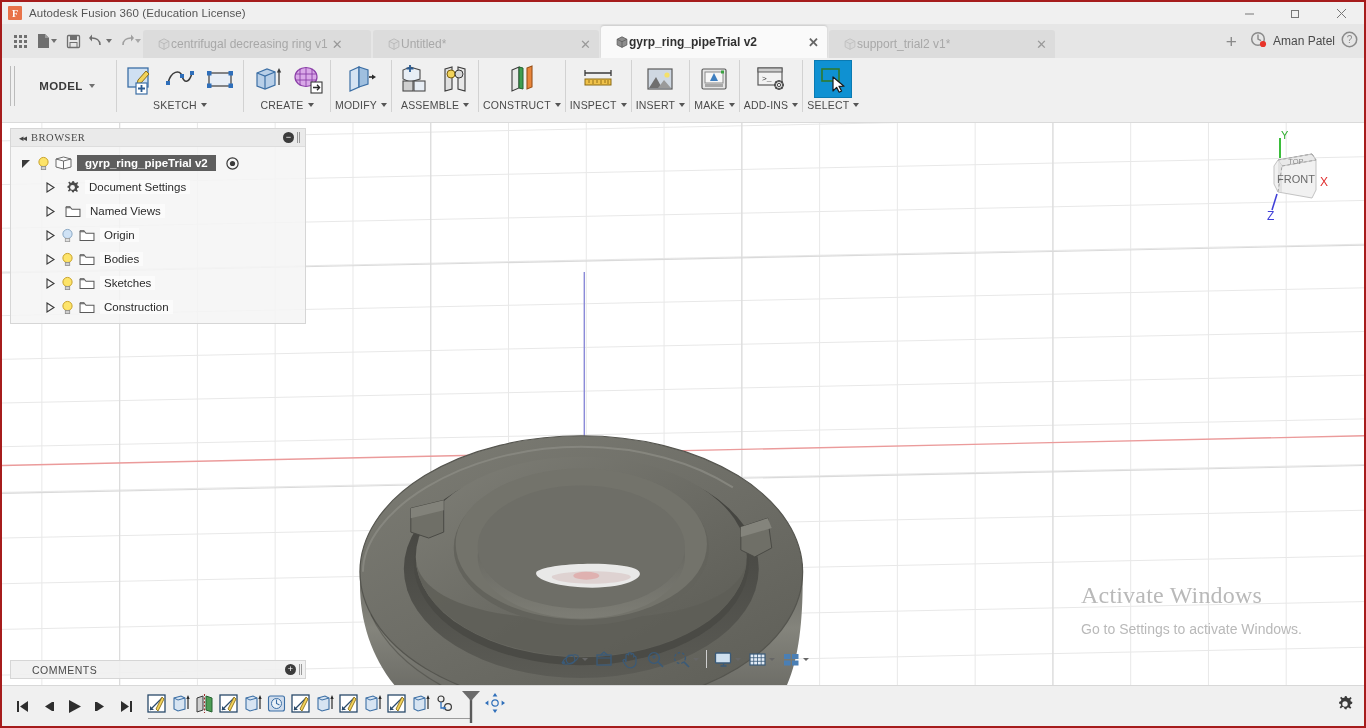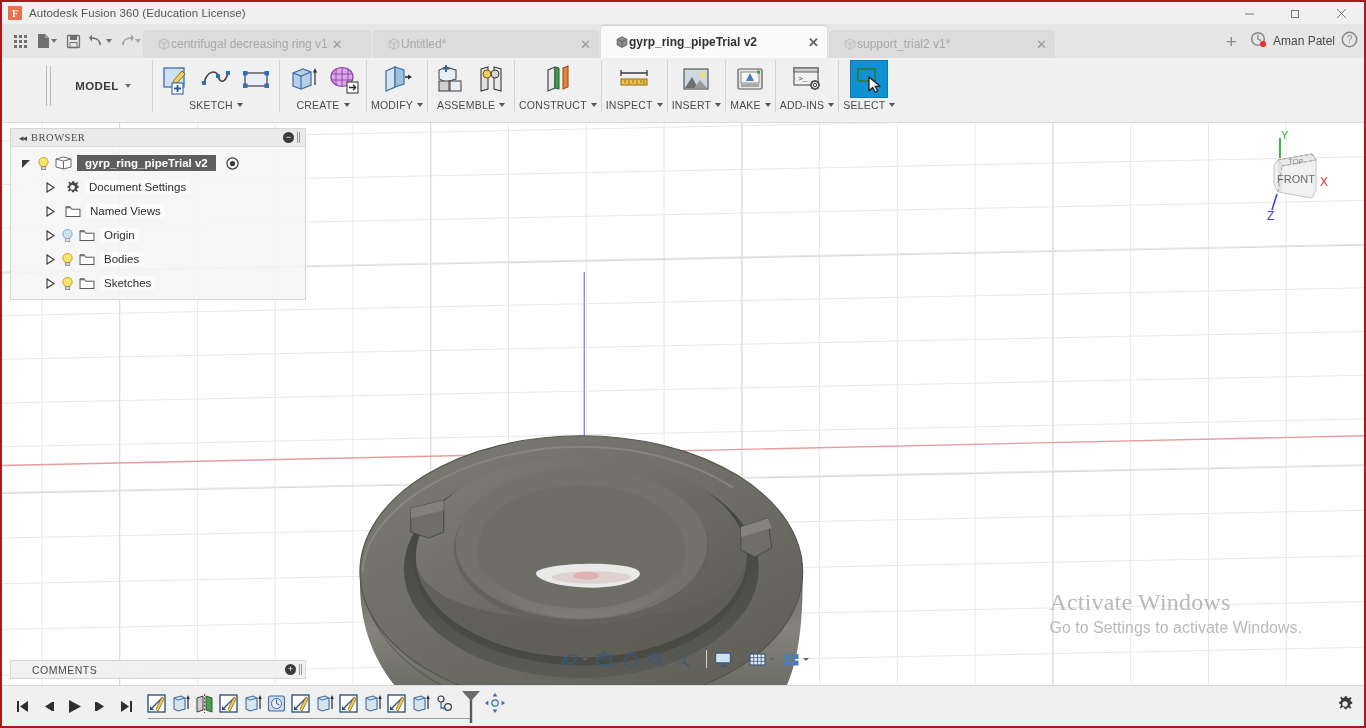--- a/index.html
+++ b/index.html
@@ -84,21 +84,20 @@
   #newtab-btn { font-size: 19px; color: #8a8a8a; padding: 0 7px; line-height: 1;}
   #user-name { font-size: 12px; color: #4a4a4a; }
   #help-btn { color: #8a8a8a; }
 
   
   #ribbon {
     position: absolute; top: 56px; left: 0; right: 0; height: 65px;
     background: #f0f0f0;
     display: flex; align-items: flex-start;
     border-bottom: 1px solid #dadada;
-    padding-left: 36px;
   }
   .rib-grip { width: 10px; height: 40px; margin: 8px 4px 0 8px;
     border-left: 1px solid #bbb; border-right: 1px solid #bbb; width:5px;}
   #workspace-sel {
     width: 96px; height: 55px; display: flex; align-items: center;
     justify-content: center; gap: 6px; font-size: 11.5px;
     color: #3a3a3a; font-weight: bold; letter-spacing: .4px;
   }
   .rib-sep { width: 1px; height: 52px; background: #d2d2d2; margin: 2px 1px 0 1px; }
   .rib-group { display: flex; flex-direction: column; align-items: center;
@@ -173,21 +172,21 @@
   .nav-sep { width:1px; height:18px; background: #cfcfcf; margin: 0 3px;}
 
   
   #viewcube { position: absolute; right: 24px; top: 5px;
     width: 90px; height: 100px; }
 
   
   #watermark { position: absolute; right: 62px; bottom: 48px;
     text-align: left; color: #b9b9b9; pointer-events:none;}
   #wm-line1 { font-size: 24px; letter-spacing: .2px; font-family: Liberation Serif, serif; }
-  #wm-line2 { font-size: 16px; margin-top: 3px; }
+  #wm-line2 { font-size: 14px; margin-top: 12px; }
 
   
   #statusbar {
     position: absolute; left: 0; right: 0; bottom: 0; height: 41px;
     background: #f0f0f0; border-top: 1px solid #d8d8d8;
     display: flex; align-items: center;
   }
   #playback { display: flex; align-items: center; gap: 2px; padding-left: 8px; }
   .pb-btn { width: 24px; height: 28px; display: flex; align-items: center;
     justify-content: center; color: #2e2e2e; }
@@ -813,20 +812,34 @@
           <circle cx="6.5" cy="6" r="4.6" fill="#fde46a" stroke="#c9a22a" stroke-width="1"></circle>
           <rect x="4.3" y="10.4" width="4.4" height="3.2" fill="#cfcfcf" stroke="#8c8c8c" stroke-width=".8"></rect>
         </svg>
         <svg class="folder-ico" viewBox="0 0 17 14">
           <path d="M1 3 L6 3 L7.4 4.6 L16 4.6 L16 12.5 L1 12.5 Z" fill="#fff" stroke="#5a5a5a" stroke-width="1.1"></path>
           <path d="M1 3 L1 1.8 L5.5 1.8 L5.5 3" fill="none" stroke="#5a5a5a" stroke-width="1"></path>
         </svg>
         <span class="node-label">Sketches</span>
       </div>
 
+      <div class="tnode child">
+        <svg class="twisty" viewBox="0 0 11 11">
+          <path d="M2 1 L9 5.5 L2 10 Z" fill="none" stroke="#3a3a3a" stroke-width="1.1"></path>
+        </svg>
+        <svg class="bulb" viewBox="0 0 13 15">
+          <circle cx="6.5" cy="6" r="4.6" fill="#fde46a" stroke="#c9a22a" stroke-width="1"></circle>
+          <rect x="4.3" y="10.4" width="4.4" height="3.2" fill="#cfcfcf" stroke="#8c8c8c" stroke-width=".8"></rect>
+        </svg>
+        <svg class="folder-ico" viewBox="0 0 17 14">
+          <path d="M1 3 L6 3 L7.4 4.6 L16 4.6 L16 12.5 L1 12.5 Z" fill="#fff" stroke="#5a5a5a" stroke-width="1.1"></path>
+          <path d="M1 3 L1 1.8 L5.5 1.8 L5.5 3" fill="none" stroke="#5a5a5a" stroke-width="1"></path>
+        </svg>
+        <span class="node-label">Construction</span>
+      </div>
     </div>
   </div>
 
   <div id="comments">
     <span id="comments-title">COMMENTS</span>
     <span id="comments-right">
       <span class="dot-plus">+</span>
       <span class="grip2"></span>
     </span>
   </div>

